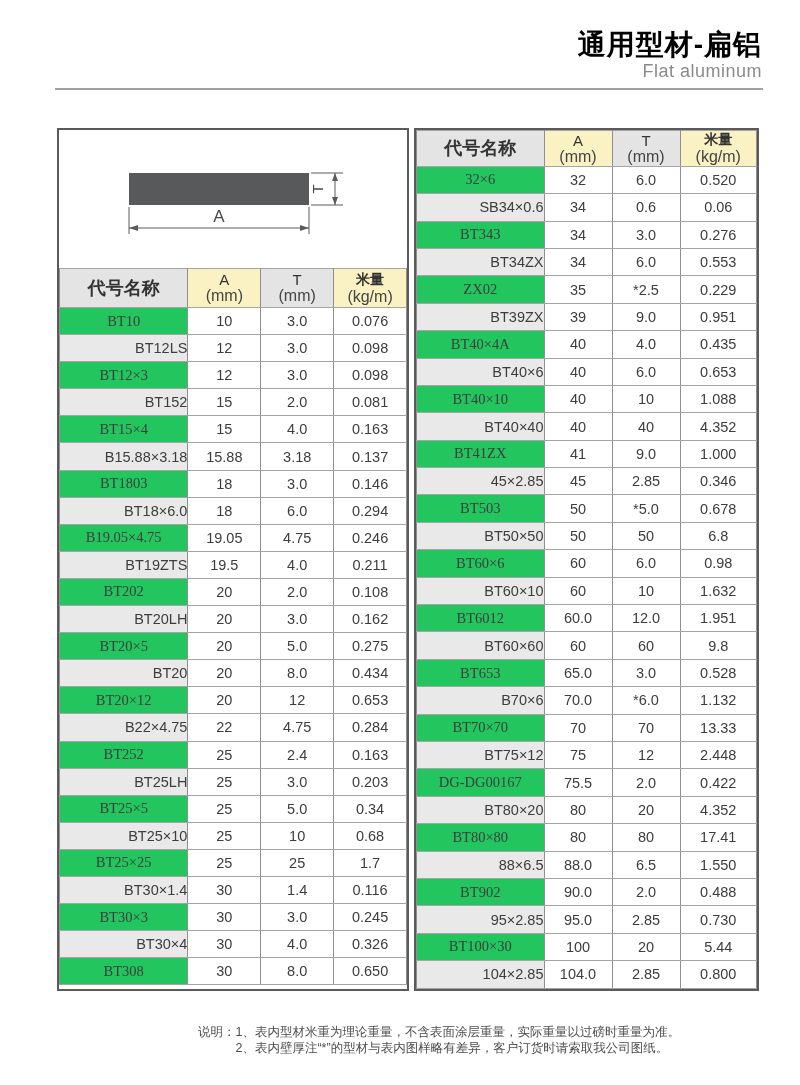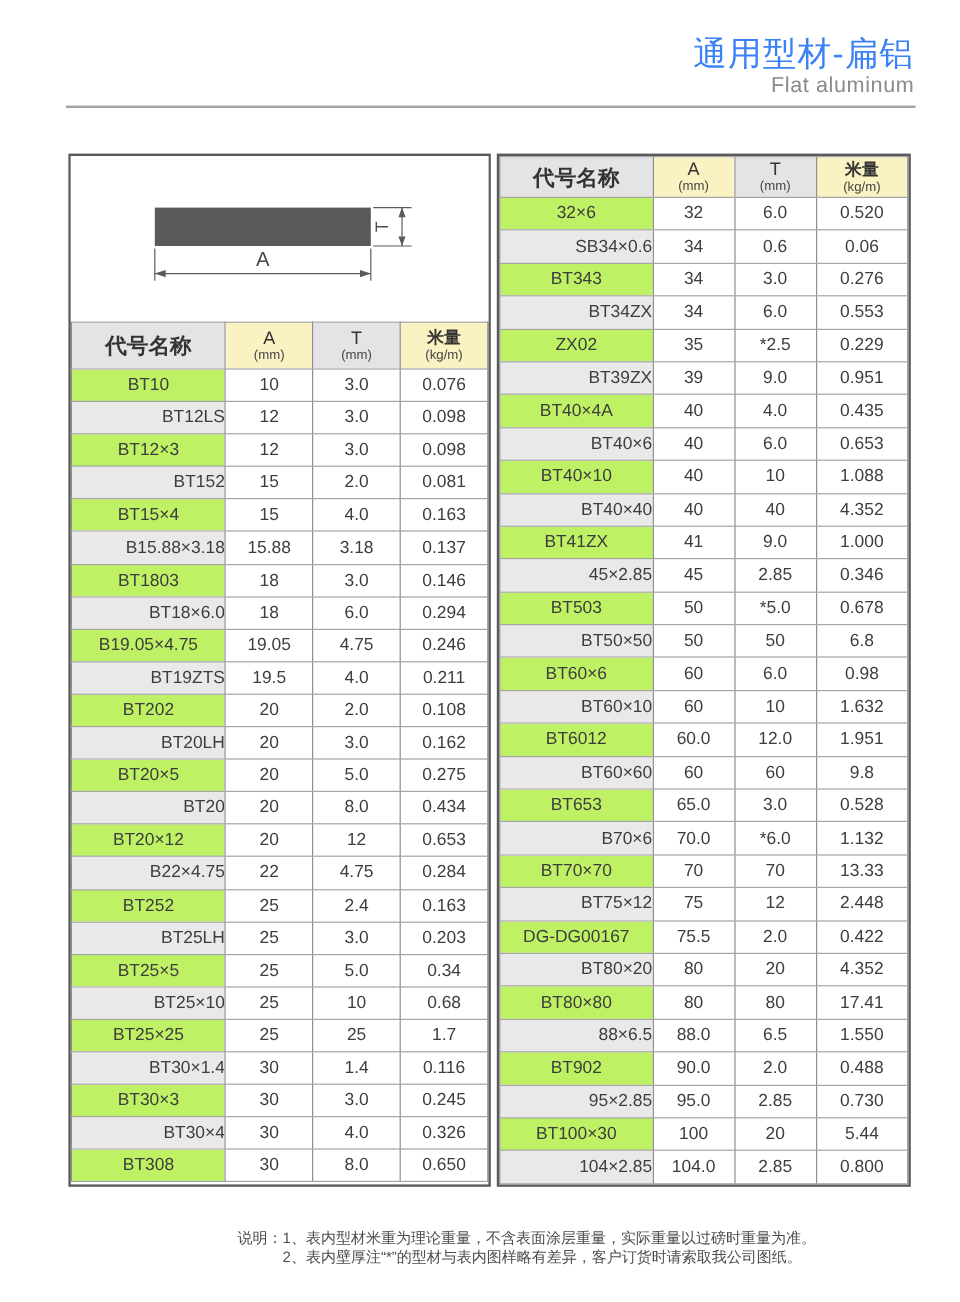--- a/index.html
+++ b/index.html
@@ -6,21 +6,21 @@
   body {
     width:800px; height:1085px; position:relative;
     background:#ffffff; overflow:hidden;
     font-family:"Liberation Sans","DejaVu Sans",sans-serif;
     color:#3d3d3d;
   }
 
   
   .hdr-title-cn {
     position:absolute; top:26px; right:38px;
-    font-size:28px; font-weight:normal; color:#3b82f6; letter-spacing:1px;
+    font-size:28px; font-weight:bold; color:#000000; letter-spacing:1px;
   }
   .hdr-title-en {
     position:absolute; top:61px; right:38px;
     font-size:18px; color:#8b8b8b; letter-spacing:0.5px;margin-left:43px;
   }
   .hdr-rule {
     position:absolute; top:88px; left:55px; width:708px; height:2px;
     background:#a2a2a2;
   }
 
@@ -33,32 +33,32 @@
   .diagram-area { height:138px; background:#fff; }
 
   table { border-collapse:collapse; width:100%; table-layout:fixed; }
   th, td {
     border:1px solid #8f8f8f;
     border-top-color:#a5a5a5; border-bottom-color:#a5a5a5;
     text-align:center; vertical-align:middle;
     padding:0; overflow:hidden; white-space:nowrap;
   }
   th { font-weight:bold; color:#333; background:#e4e4e4; }
-  th .unit { display:block; font-weight:normal; font-size:11px; line-height:1.05; color:#444; }
+  th .unit { display:block; font-weight:normal; font-size:16px; line-height:1.05; color:#444; }
   th.col-head-main { font-size:18px; }
   th.col-head-num  { font-size:15px; font-weight:normal; }
   th.th-yellow { background:#faf2c3; }
   th.th-gray   { background:#e4e4e4; }
 
   .panel-left  thead th { height:38px; }
   .panel-right thead th { height:33px; }
   .panel-left  tbody td { height:26.1px; font-size:14.5px; }
   .panel-right tbody td { height:26.4px; font-size:14.5px; }
   tbody td { background:#ffffff; }
-  tr.row-odd  td.cell-name { background:#bef264; }
+  tr.row-odd  td.cell-name { background:#22c55e;font-family:Liberation Serif, serif; }
   tr.row-even td.cell-name { background:#e9e9e9;text-align:right; }
 
   
   .notes {
     position:absolute; left:198px; top:996px;
     display:flex; font-size:12.5px; color:#4c4c4c; line-height:1.3;margin-top:28px;
   }
   .notes-prefix { white-space:nowrap; }
   .page-number {
     position:absolute; top:1083px; right:62px;

